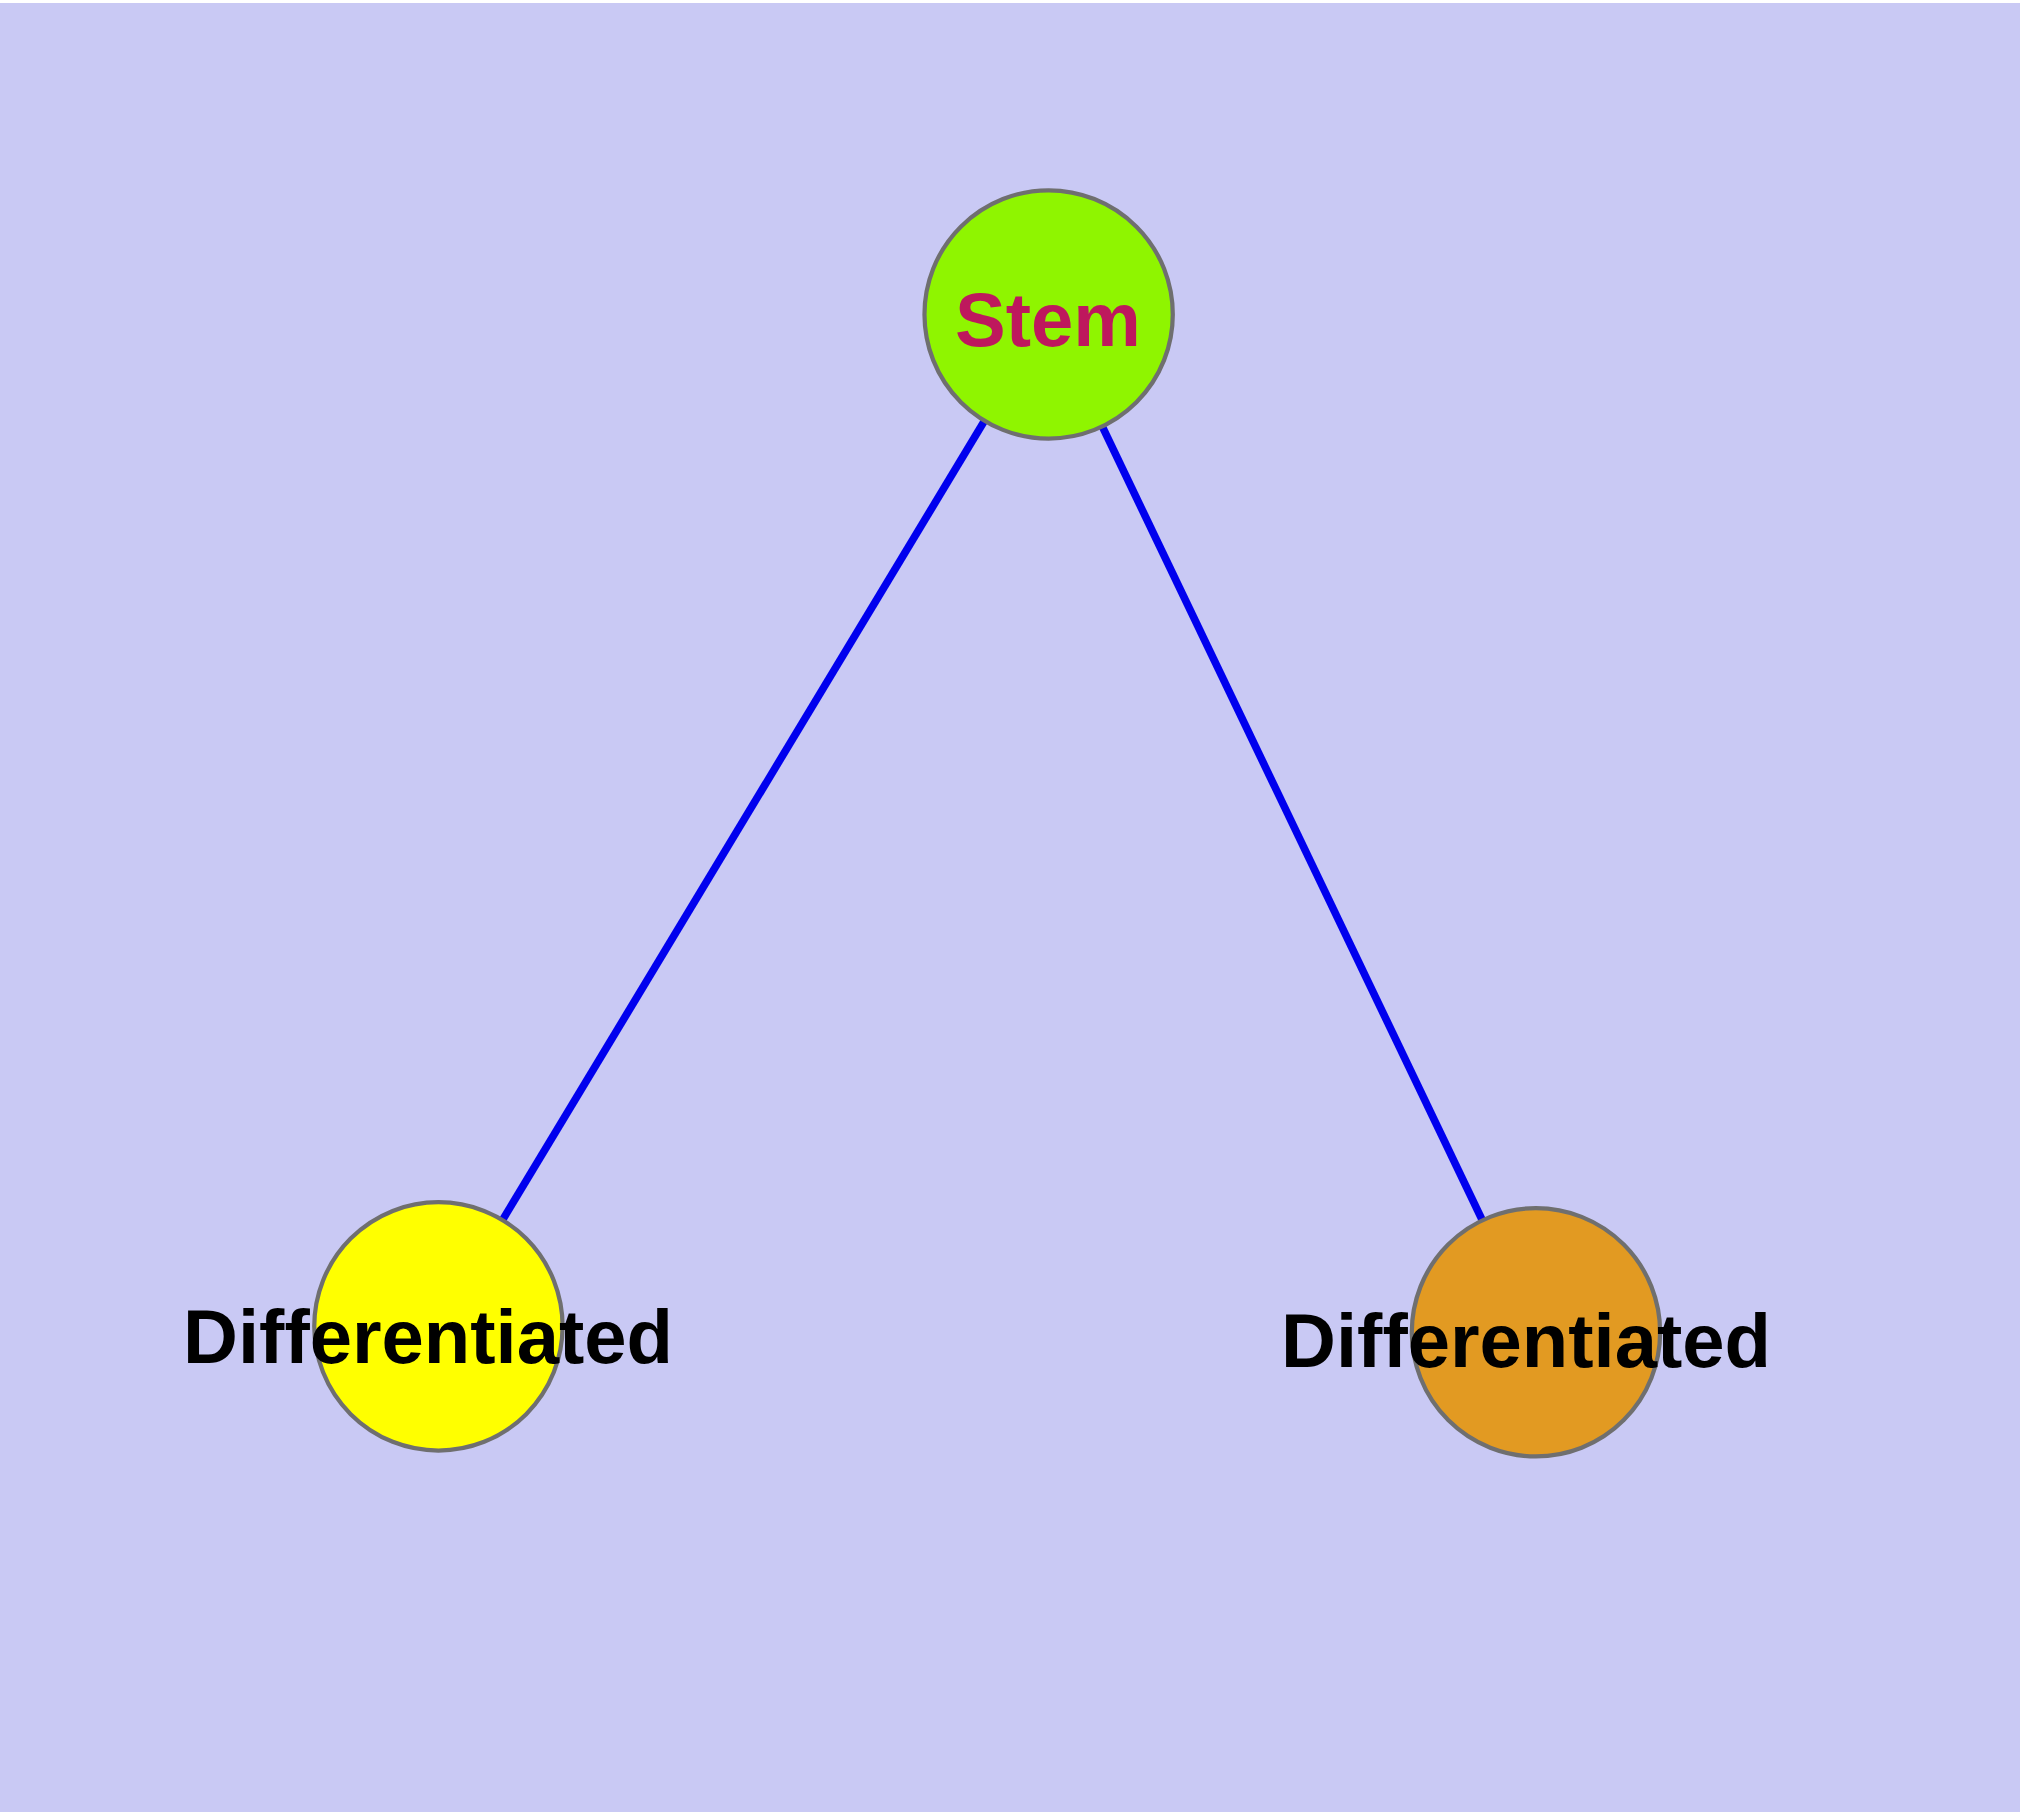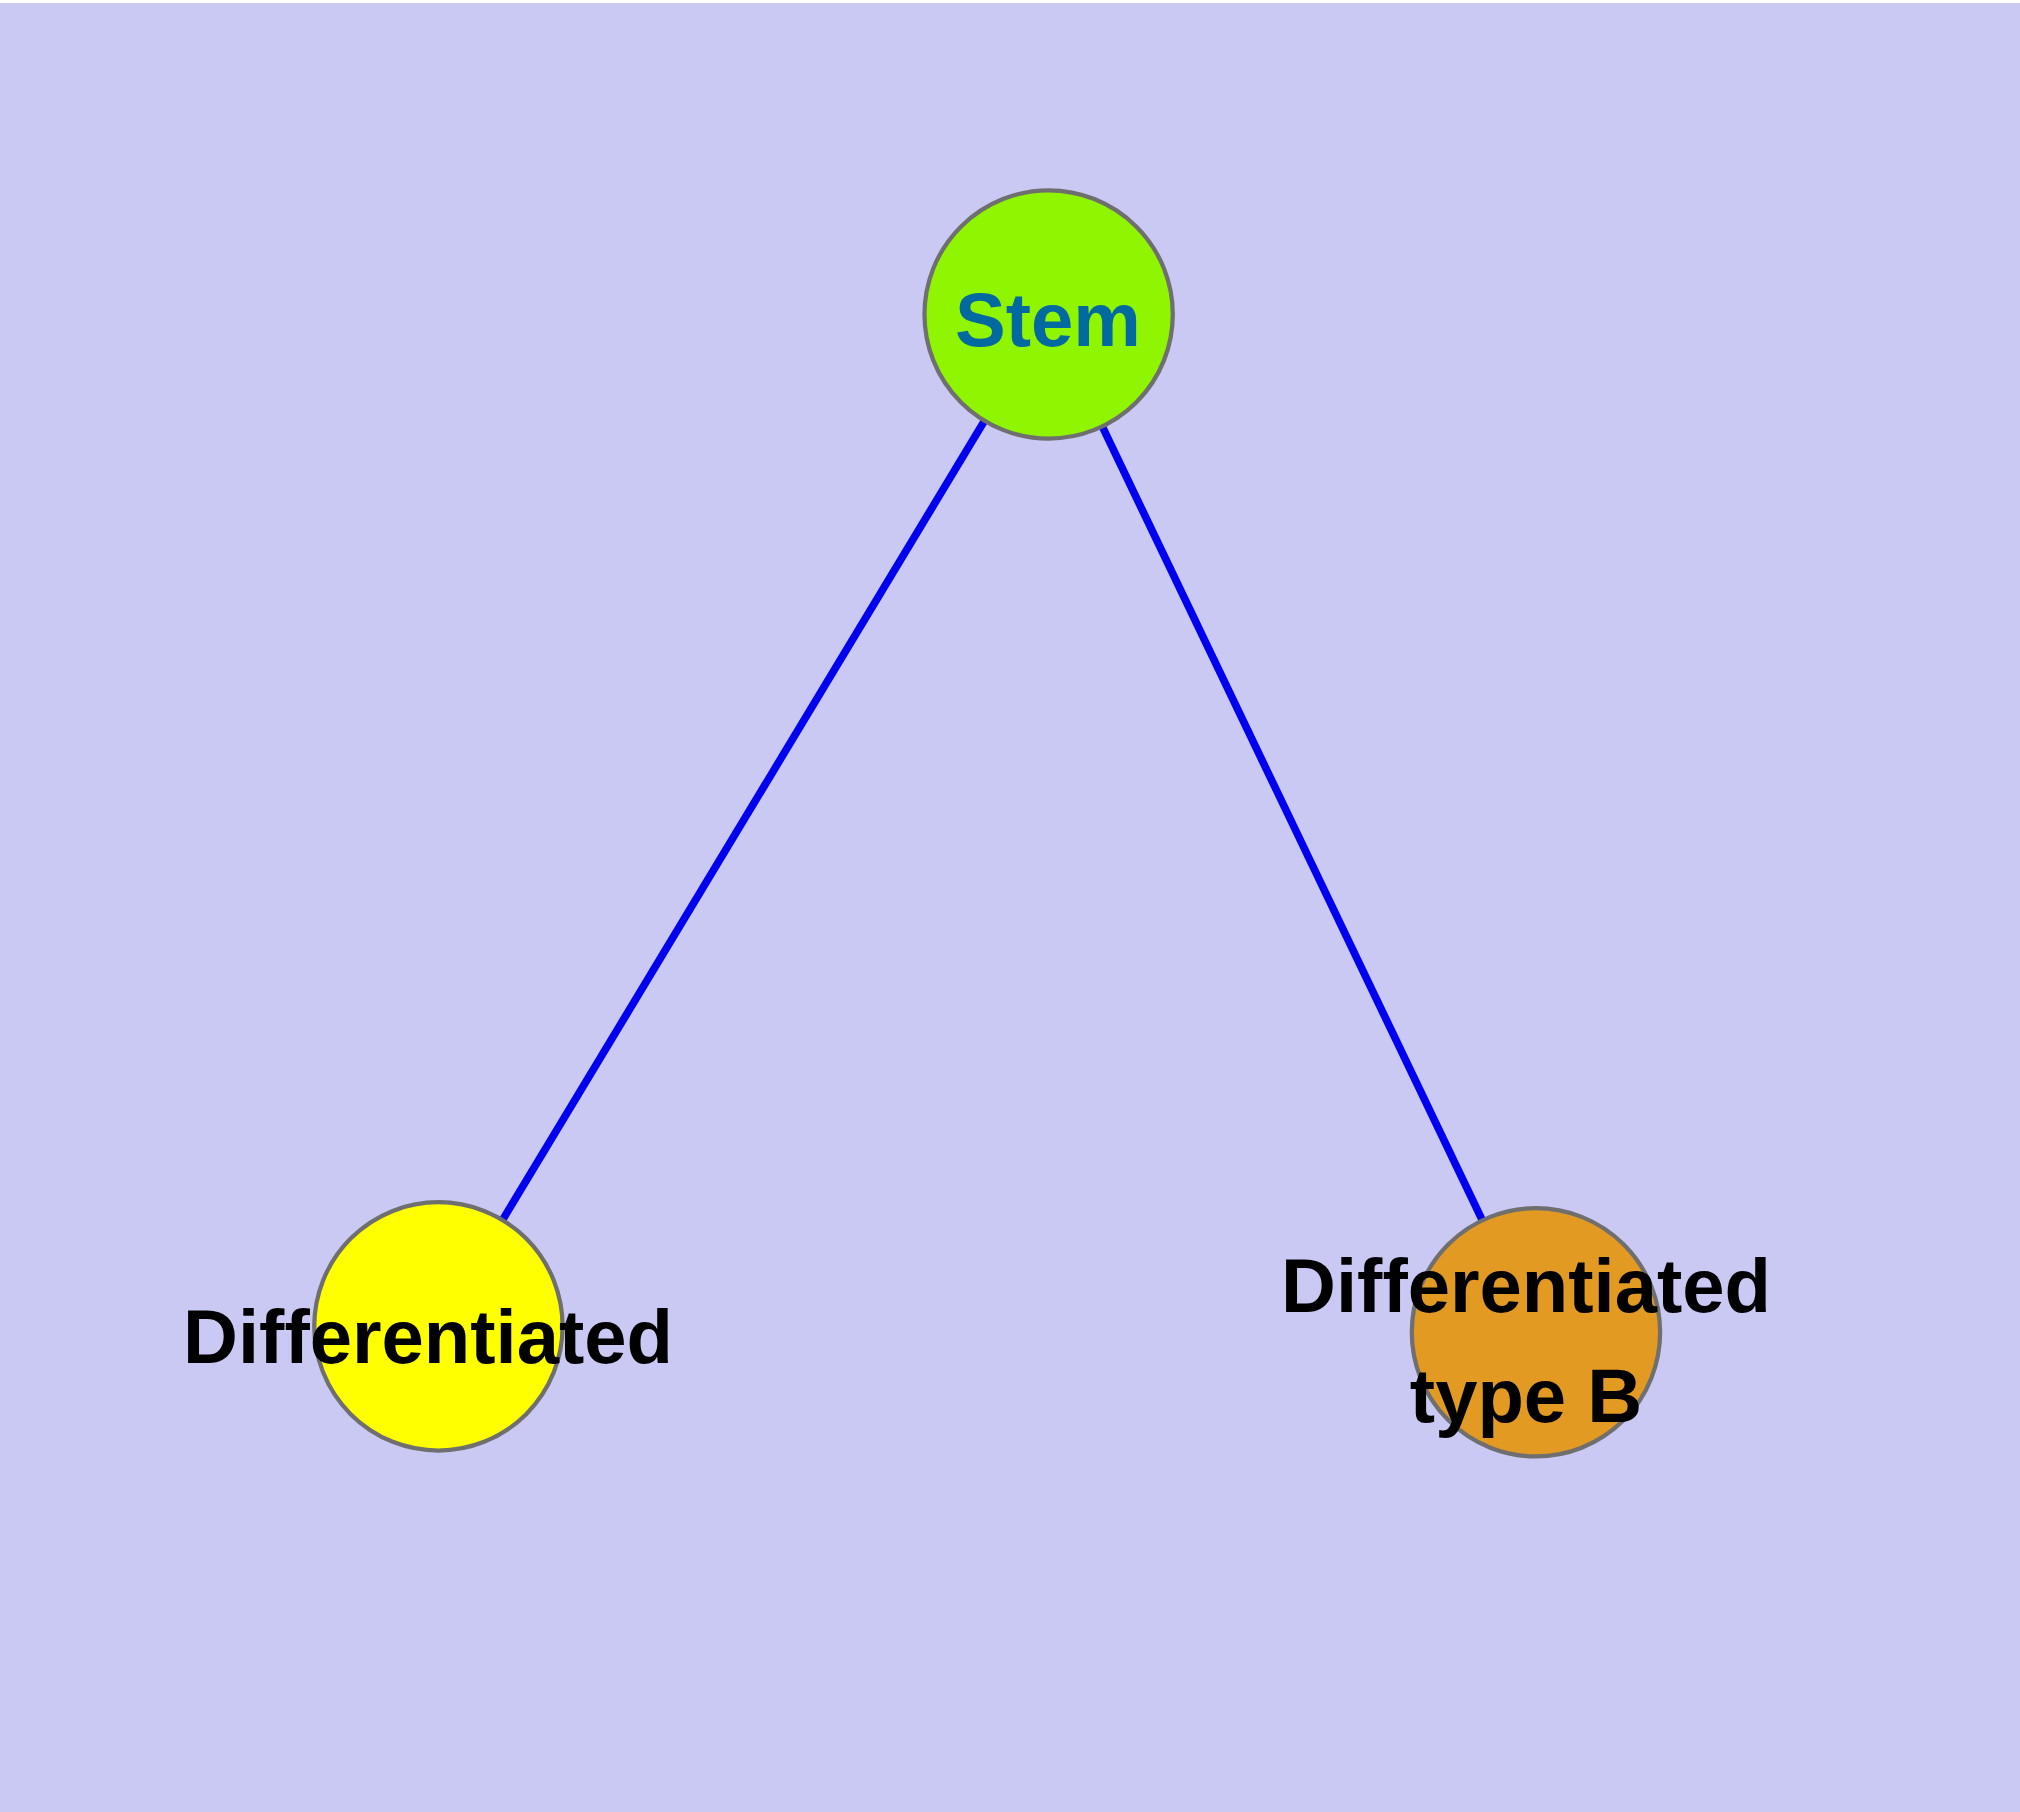--- a/index.html
+++ b/index.html
@@ -54,27 +54,26 @@
   <svg class="diagram-svg" viewBox="0 0 2384 2138" xmlns="http://www.w3.org/2000/svg">
 
     <line x1="1237" y1="371" x2="517" y2="1565" stroke-width="9" stroke="#0000EE"></line>
     <line x1="1237" y1="371" x2="1812" y2="1572" stroke-width="9" stroke="#0000EE"></line>
 
     <circle cx="1237" cy="371" r="146.5" stroke-width="5" fill="#8FF500" stroke="#6F6F6F"></circle>
     <circle cx="517" cy="1565" r="146.5" stroke-width="5" fill="#FFFF00" stroke="#6F6F6F"></circle>
     <circle cx="1812" cy="1572" r="146.5" stroke-width="5" fill="#E29A22" stroke="#6F6F6F"></circle>
   </svg>
 
-  <div class="node-label" style="left: 1048px; top: 320px; color: #0369a1;">
+  <div class="node-label" style="left: 1048px; top: 320px; color: #be185d;">
     <span class="line">Stem</span>
   </div>
 
   <div class="node-label" style="left: 428px; top: 1337px; color: rgb(0, 0, 0);">
     <span class="line">Differentiated</span>
   </div>
 
   <div class="node-label" style="left: 1526px; top: 1341px; color: rgb(0, 0, 0);">
     <span class="line">Differentiated</span>
-    <span class="line">type B</span>
   </div>
 
 </div>
 
 
 </body></html>

